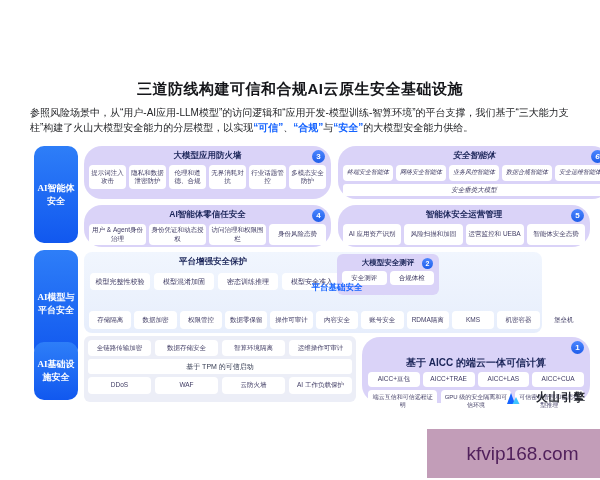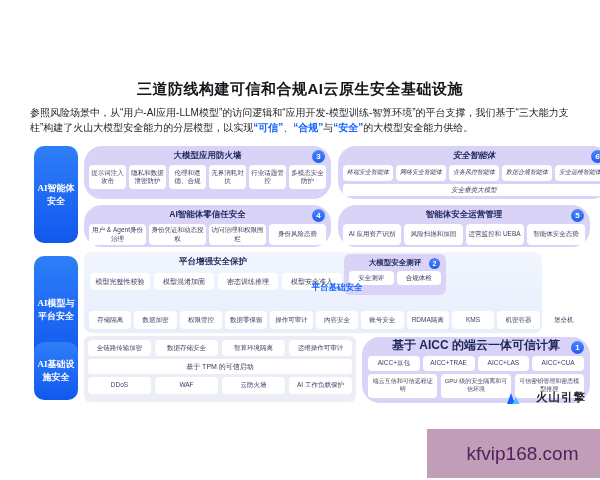--- a/index.html
+++ b/index.html
@@ -12,21 +12,21 @@
          line-height:15px;color:#222326;}
   .hl{color:#1664ff;font-weight:700;}
 
   
   .side{position:absolute;left:34px;width:44px;border-radius:10px;
         background:linear-gradient(180deg,#2e7ef8,#1158ef);color:#fff;
         font-size:9px;font-weight:700;display:flex;align-items:center;
         justify-content:center;text-align:center;line-height:1.4;padding:2px;
         box-sizing:border-box;font-family:Liberation Serif, serif;}
   .s1{top:146px;height:97px;}
-  .s2{top:256px;height:108px;}
+  .s2{top:250px;height:108px;}
   .s3{top:342px;height:58px;}
 
   
   .panel{position:absolute;background:#dad3f8;border-radius:18px;box-sizing:border-box;}
   .ptitle{font-size:8.5px;font-weight:700;color:#1b2559;text-align:center;padding-top:4px;}
   .badge{position:absolute;top:4px;right:6px;width:13px;height:13px;border-radius:50%;
          background:linear-gradient(180deg,#4c86ff,#1f5eea);color:#fff;font-size:8px;
          font-weight:700;display:flex;align-items:center;justify-content:center;}
   .badge.sm{width:11px;height:11px;font-size:7px;}
   .chips{display:flex;gap:3px;padding:3px 5px 0 5px;}
@@ -45,21 +45,21 @@
   .po{left:338px;top:205px;width:252px;height:42px;}
   .po .chip{height:21px;}
 
   
   .band{position:absolute;left:84px;top:252px;width:458px;height:81px;border-radius:8px;
         background:linear-gradient(180deg,#f1f6fe,#e7eefc);}
   .enh-title{position:absolute;left:0;top:4px;width:258px;text-align:center;
              font-size:8.5px;font-weight:700;color:#1b2559;}
   .enh-chips{position:absolute;left:6px;top:21px;width:252px;padding:0;gap:4px;}
   .enh-chips .chip{height:17px;font-size:7px;}
-  .p-eval{left:260px;top:2px;width:102px;height:41px;border-radius:6px;position:absolute;background:#dad3f8;}
+  .p-eval{left:253px;top:2px;width:102px;height:41px;border-radius:6px;position:absolute;background:#dad3f8;}
   .p-eval .ptitle,.p-inf .ptitle{font-size:7.5px;}
   .p-eval .chip{height:14px;}
   .p-inf{left:372px;top:2px;width:128px;height:41px;border-radius:6px;position:absolute;background:#dad3f8;}
   .p-inf .chips{justify-content:center;}
   .p-inf .chip{flex:0 0 84px;height:14px;}
   .basic-title{position:absolute;left:0;top:30px;width:506px;text-align:center;
                font-size:8.5px;font-weight:700;color:#1664ff;}
   .basic-chips{position:absolute;left:5px;top:59px;width:496px;padding:0;gap:3px;}
   .basic-chips .chip{height:18px;}
 
@@ -67,21 +67,21 @@
   .infra-bg{position:absolute;left:84px;top:336px;width:272px;height:66px;
             background:#eceef7;border-radius:6px;}
   .infra-row{position:absolute;left:88px;width:264px;display:flex;gap:4px;padding:0;}
   .r1{top:340px;} .r1 .chip{height:16px;}
   .r2{top:377px;} .r2 .chip{height:17px;}
   .tpm{position:absolute;left:88px;top:359px;width:264px;height:15px;background:#fff;
        border-radius:3px;font-size:7px;color:#333a50;display:flex;align-items:center;
        justify-content:center;}
 
   .paicc{left:362px;top:337px;width:228px;height:66px;}
-  .paicc .ptitle{font-size:12px;padding-top:0;}
+  .paicc .ptitle{font-size:10px;padding-top:19px;}
   .aicc-r1{padding:2px 6px 0 6px;gap:3px;}
   .aicc-r1 .chip{height:15px;}
   .aicc-r2{padding:3px 6px 0 6px;gap:4px;}
   .aicc-r2 .chip{height:24px;font-size:6px;}
 
   .footer{position:absolute;left:506px;top:390px;height:16px;display:flex;
           gap:16px;}
   .brand{font-size:11.5px;font-weight:700;color:#23262e;letter-spacing:1px;}
 
   .watermark{position:absolute;left:427px;top:429px;width:191px;height:49px;

